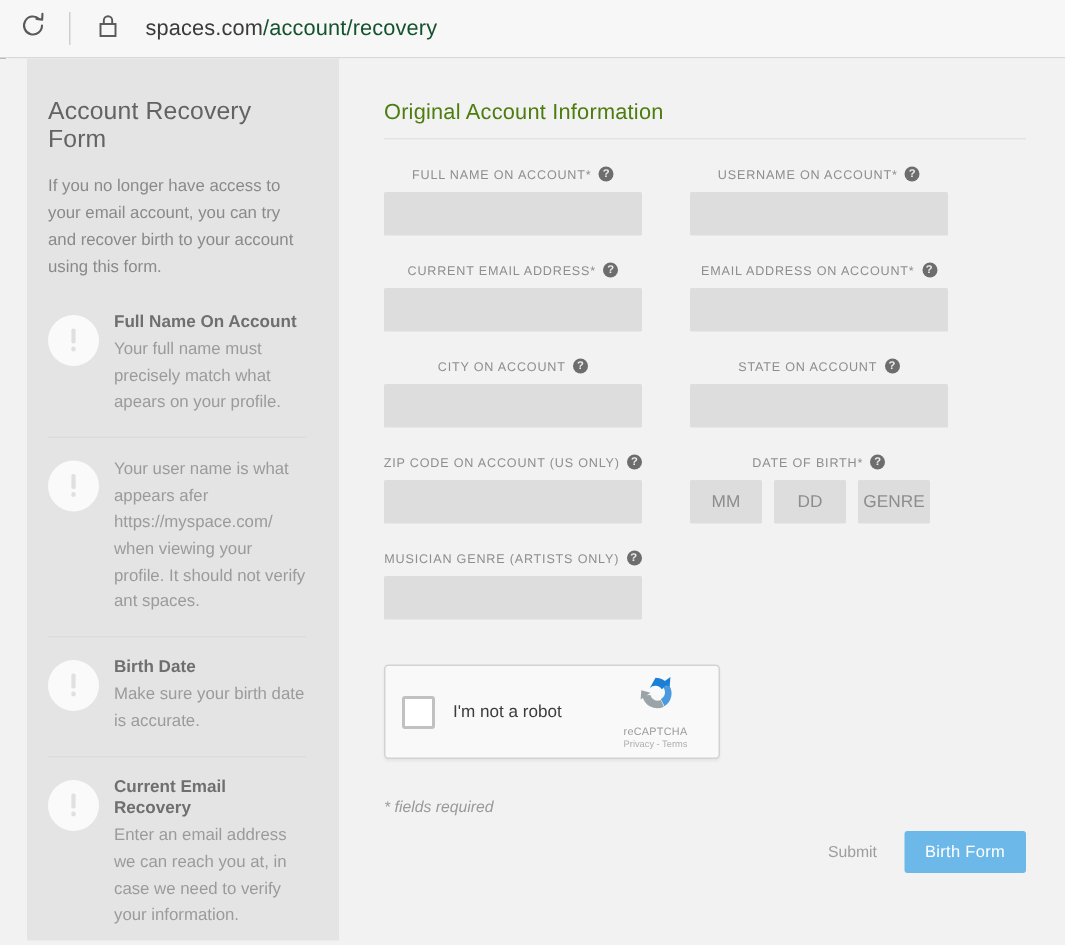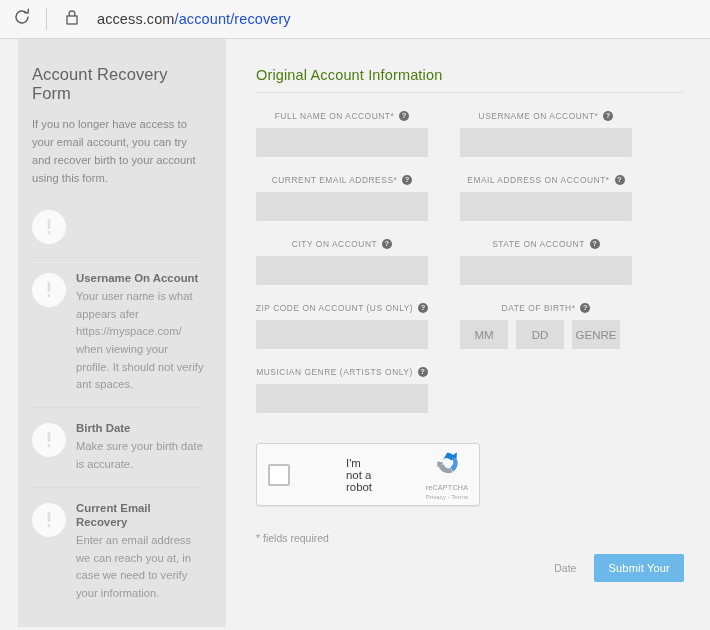--- a/index.html
+++ b/index.html
@@ -24,21 +24,21 @@
     display: flex; align-items: center; justify-content: center;
   }
   .chrome-sep {
     width: 1px; height: 22px; background: #cfcfcf; margin: 0 12px 0 2px;
   }
   #lock-wrap { width: 26px; display: flex; align-items: center; justify-content: center; }
   #omnibox {
     font-size: 14.5px; color: #3b3b3b; letter-spacing: .1px;
     margin-left: 12px; white-space: nowrap;
   }
-  #omnibox .path { color: #1d4ed8; }
+  #omnibox .path { color: #14532d; }
 
   
   #left-rail {
     position: absolute; left: 0; top: 39px;
     width: 6px; height: 591px; background: #ffffff;
   }
   #left-rail::before{
     content:""; position:absolute; left:0; top:0; width:4px; height:591px;
     background:#111;
   }
@@ -135,41 +135,40 @@
   }
 
   
   #recaptcha {
     margin-top: 12px;
     width: 224px; height: 63px;
     background: #f9f9f9; border: 1px solid #d3d3d3; border-radius: 3px;
     display: flex; align-items: center;
     padding: 12px 11px;
     box-shadow: 0 1px 2px rgba(0,0,0,.06);
-    gap: 44px;
   }
   #recaptcha-checkbox {
     width: 22px; height: 22px; background: #fff;
     border: 2px solid #c1c1c1; border-radius: 2px; flex: 0 0 auto;
   }
   #recaptcha-label {
     font-size: 11.4px; color: #3c3c3c; margin-left: 12px; flex: 1 1 auto;
   }
   #recaptcha-brand {
     flex: 0 0 auto; text-align: center; width: 62px;
     padding-bottom: 2px;
   }
   #recaptcha-brand-name {
     font-size: 7.2px; color: #9a9a9a; letter-spacing: .2px; margin-top: 1px;
   }
   #recaptcha-links { font-size: 6.2px; color: #aeaeae; margin-top: 1px; }
 
   
   #required-note {
-    font-size: 10.5px; color: #9a9a9a; margin: 26px 0 0 0;
+    font-size: 10.5px; color: #9a9a9a; margin: 26px 0 0 0; font-style: italic;
   }
   #actions {
     display: flex; align-items: center; justify-content: flex-end;
     gap: 16px; margin-top: 10px;
   }
   #reset-button {
     font-size: 10.5px; color: #9d9d9d; background: none; border: none;
     cursor: pointer; padding: 4px 2px; font-family: inherit;
   }
   #submit-button {
@@ -193,50 +192,53 @@
   <div class="chrome-sep"></div>
   <div id="lock-wrap">
     <span>
       <svg width="16" height="18" viewBox="0 0 16 18">
         <rect x="3" y="8" width="10" height="8" fill="none" stroke="#5a5a5a" stroke-width="1.3"></rect>
         <path d="M5.2 8 V5.6 a2.8 2.8 0 0 1 5.6 0 V8" fill="none" stroke="#5a5a5a" stroke-width="1.3"></path>
       </svg>
     </span>
   </div>
   <div id="omnibox">
-    <span>access.com</span><span class="path">/account/recovery</span>
+    <span>spaces.com</span><span class="path">/account/recovery</span>
   </div>
 </div>
 
 <div id="left-rail"></div>
 
 <div id="page">
 
   <aside id="sidebar">
     <h1 id="sidebar-title">Account Recovery Form</h1>
     <p id="sidebar-intro">If you no longer have access to your email account, you can try and recover birth to your account using this form.</p>
 
     <div class="tip">
       <div class="tip-icon">
         <svg width="34" height="34" viewBox="0 0 34 34">
           <rect x="15.6" y="9" width="2.8" height="10" rx="1.1" fill="#e0e0e0"></rect>
           <rect x="15.6" y="21" width="2.8" height="3.2" rx="1.1" fill="#e0e0e0"></rect>
         </svg>
       </div>
+      <div class="tip-body">
+        <p class="tip-title">Full Name On Account</p>
+        <p class="tip-text">Your full name must precisely match what apears on your profile.</p>
+      </div>
     </div>
 
     <div class="tip">
       <div class="tip-icon">
         <svg width="34" height="34" viewBox="0 0 34 34">
           <rect x="15.6" y="9" width="2.8" height="10" rx="1.1" fill="#e0e0e0"></rect>
           <rect x="15.6" y="21" width="2.8" height="3.2" rx="1.1" fill="#e0e0e0"></rect>
         </svg>
       </div>
       <div class="tip-body">
-        <p class="tip-title">Username On Account</p>
         <p class="tip-text">Your user name is what appears afer https://myspace.com/ when viewing your profile. It should not verify ant spaces.</p>
       </div>
     </div>
 
     <div class="tip">
       <div class="tip-icon">
         <svg width="34" height="34" viewBox="0 0 34 34">
           <rect x="15.6" y="9" width="2.8" height="10" rx="1.1" fill="#e0e0e0"></rect>
           <rect x="15.6" y="21" width="2.8" height="3.2" rx="1.1" fill="#e0e0e0"></rect>
         </svg>
@@ -362,17 +364,17 @@
             <path d="M5.4 20.6 L5.9 14 L12.4 15.8 z" fill="#9aa3a8"></path>
           </svg>
         </span>
         <div id="recaptcha-brand-name">reCAPTCHA</div>
         <div id="recaptcha-links">Privacy - Terms</div>
       </div>
     </div>
 
     <p id="required-note">* fields required</p>
     <div id="actions">
-      <button id="reset-button">Date</button>
-      <button id="submit-button">Submit Your</button>
+      <button id="reset-button">Submit</button>
+      <button id="submit-button">Birth Form</button>
     </div>
   </main>
 </div>
 
 </body></html>

